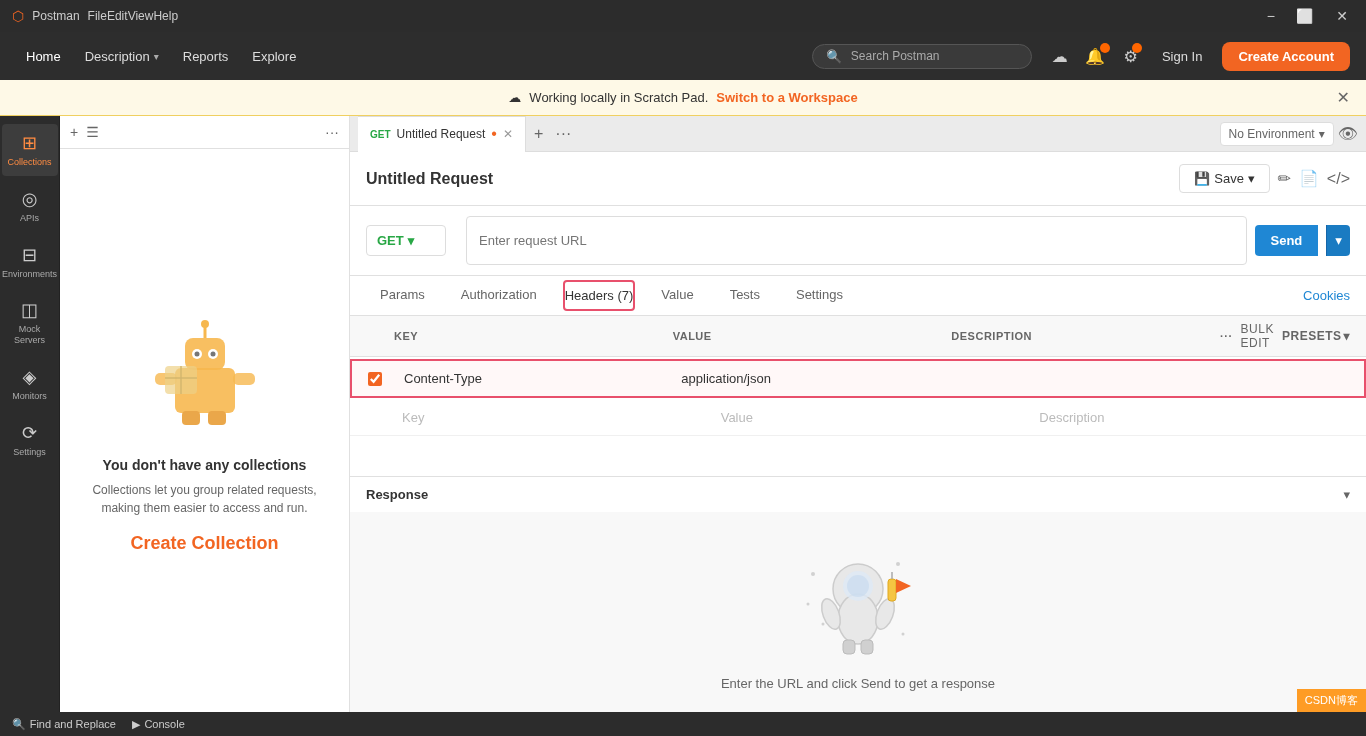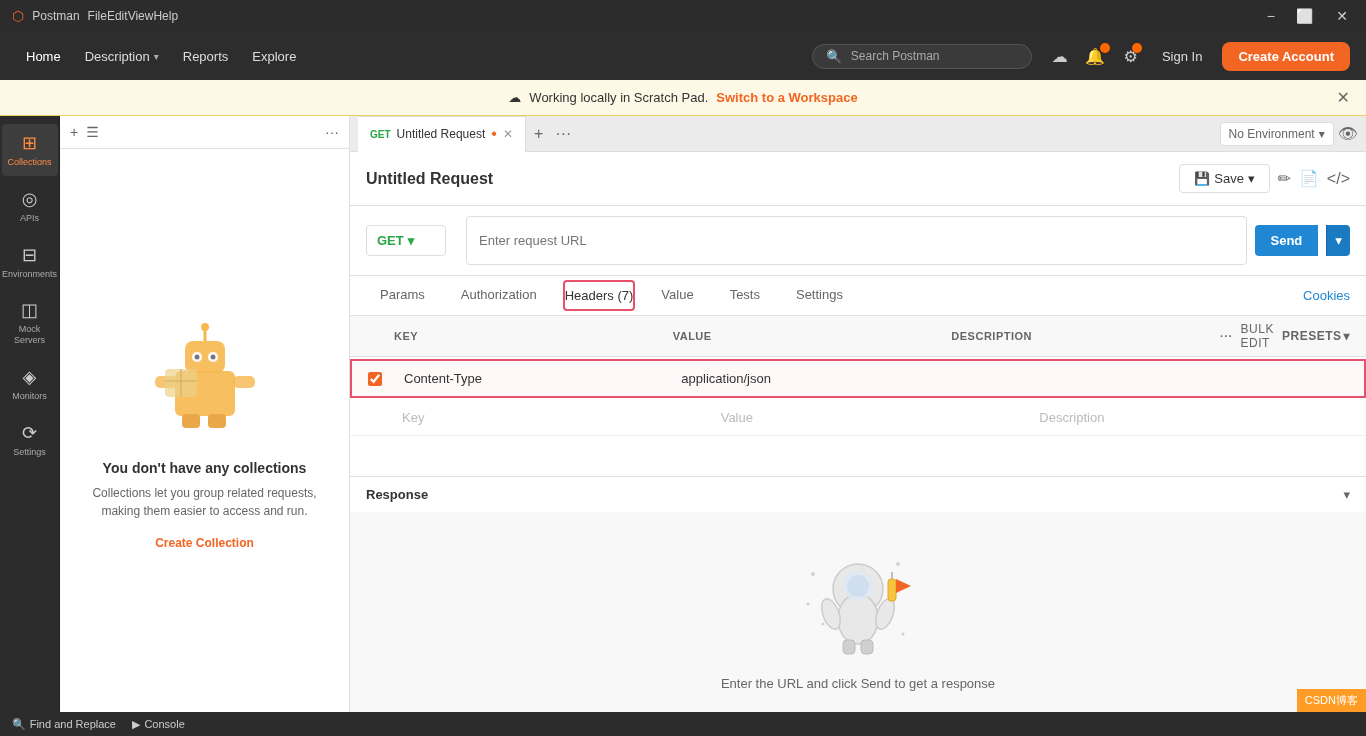--- a/index.html
+++ b/index.html
@@ -167,21 +167,21 @@
       flex-direction: column;
       align-items: center;
       justify-content: center;
       flex: 1;
       padding: 20px;
       text-align: center;
     }
     .empty-illustration { margin-bottom: 16px; }
     .empty-title { font-size: 14px; font-weight: 600; color: #333; margin-bottom: 8px; }
     .empty-desc { font-size: 12px; color: #666; line-height: 1.5; margin-bottom: 16px; }
-    .create-collection-link { color: #f26522; font-size: 12px; font-weight: 600; cursor: pointer; }
+    .create-collection-link { color: #f26522; font-size: 18px; font-weight: 600; cursor: pointer; }
 
     
     .request-area {
       flex: 1;
       background: #f8f8f8;
       display: flex;
       flex-direction: column;
       overflow: hidden;
     }
 

